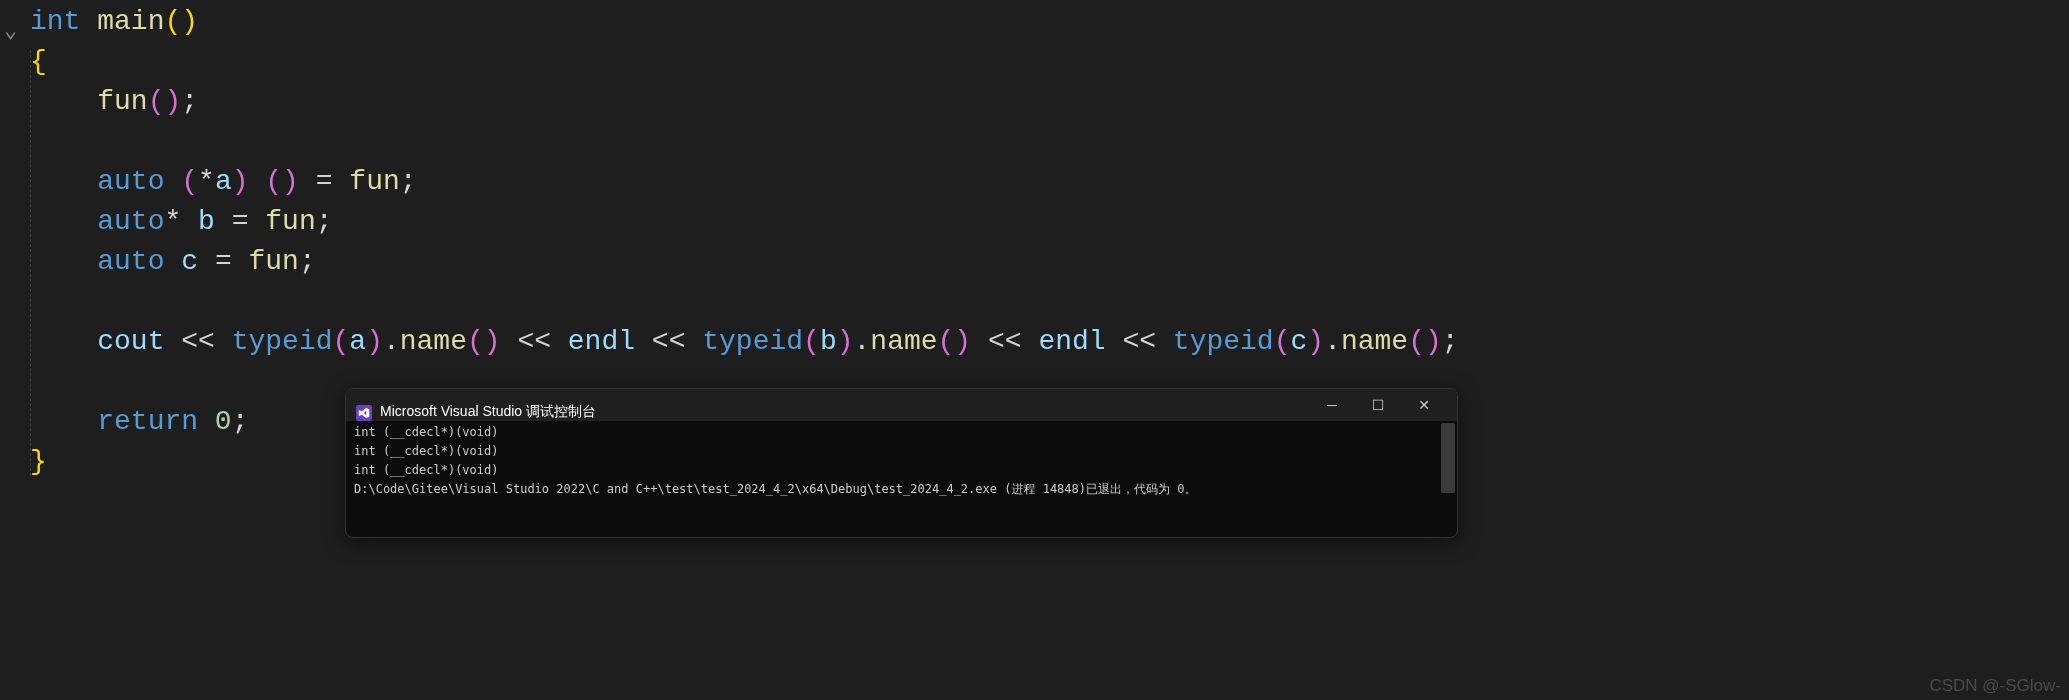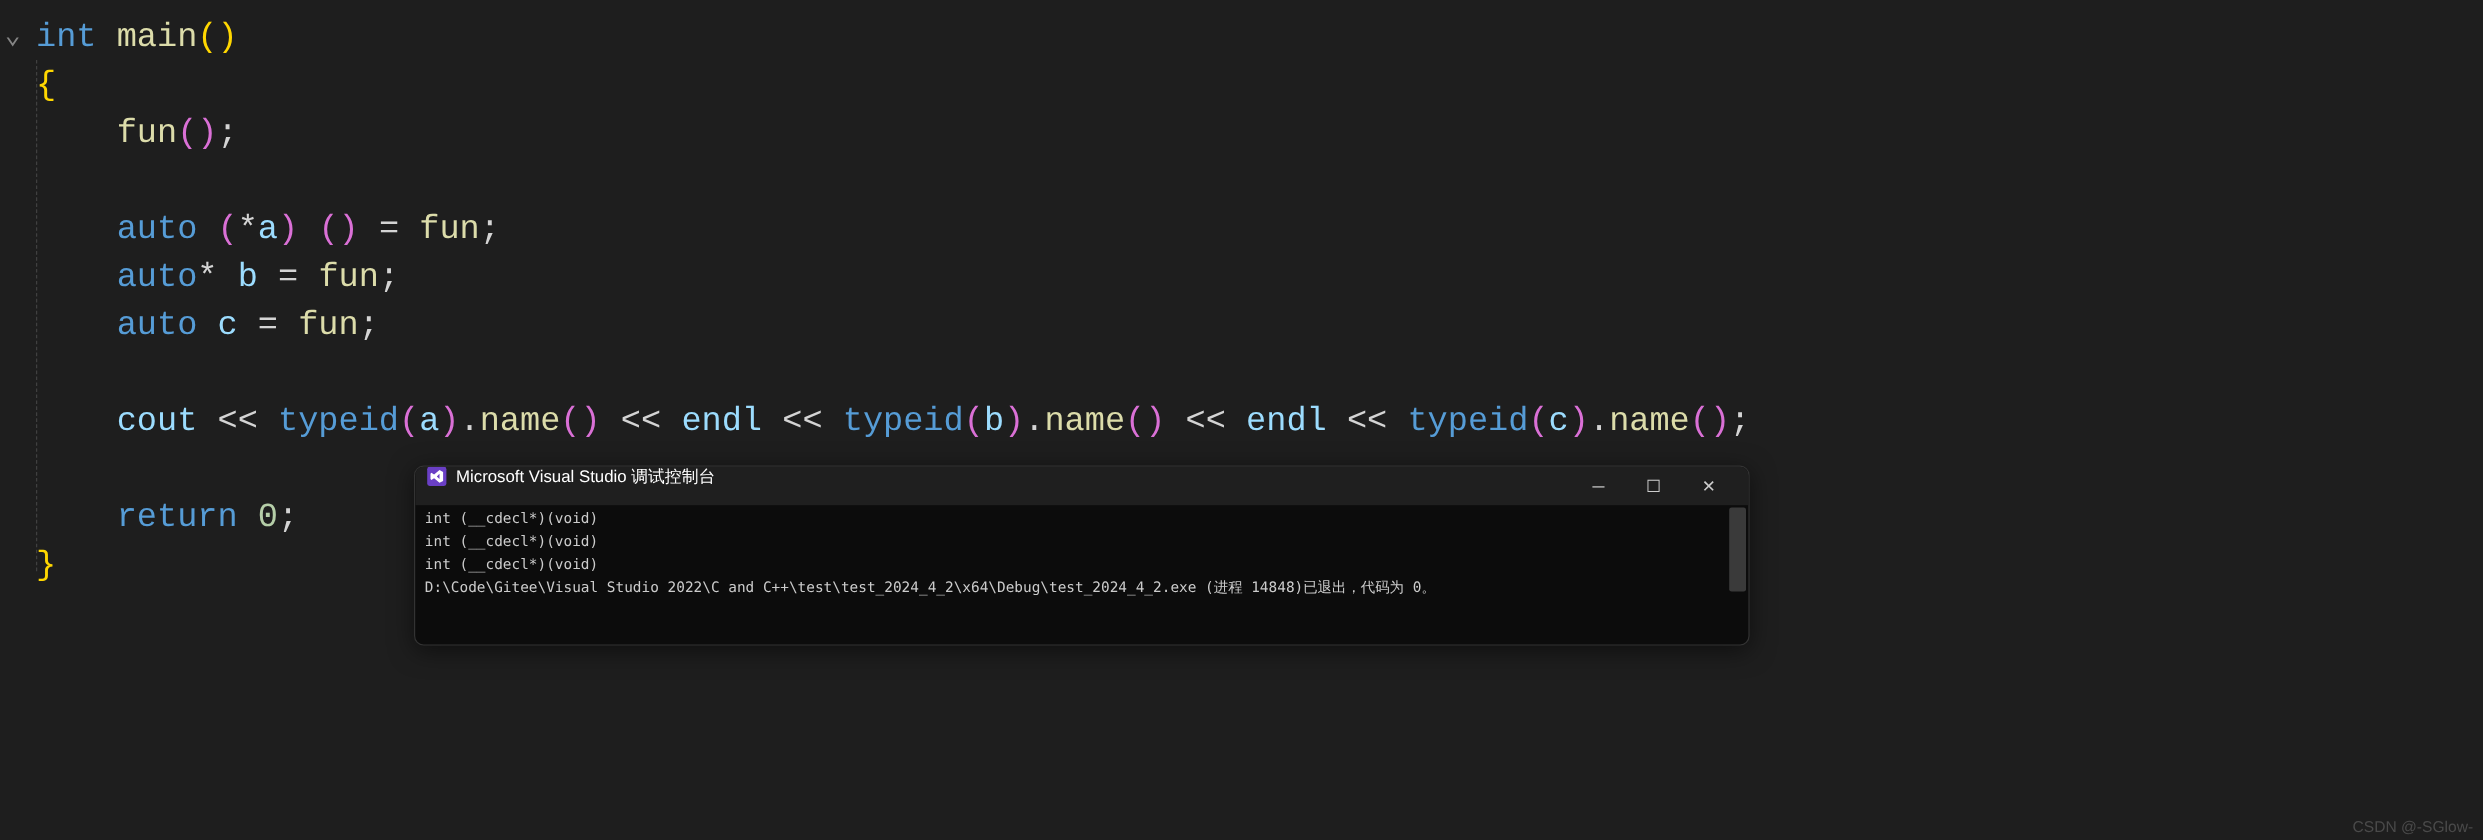--- a/index.html
+++ b/index.html
@@ -32,21 +32,21 @@
     position: absolute;
     left: 30px;
     top: 50px;
     width: 1px;
     height: 426px;
     border-left: 1px dashed #404040;
   }
   .code {
     position: absolute;
     left: 30px;
-    top: 12px;
+    top: 2px;
     white-space: pre;
     color: #d4d4d4;
   }
   .kw   { color: #569cd6; }
   .fn   { color: #dcdcaa; }
   .var  { color: #9cdcfe; }
   .num  { color: #b5cea8; }
   .gold { color: #ffd700; }
   .pink { color: #da70d6; }
 
@@ -59,21 +59,21 @@
     background: #0c0c0c;
     border: 1px solid #333;
     border-radius: 8px;
     box-shadow: 0 4px 20px rgba(0,0,0,0.5);
     overflow: hidden;
   }
   .titlebar {
     height: 32px;
     background: #1f1f1f;
     display: flex;
-    align-items: flex-start;
+    align-items: flex-end;
     padding: 0 10px;
     font-family: 'Segoe UI', sans-serif;
     font-size: 14px;
     color: #ffffff;
   }
   .vs-icon {
     width: 16px; height: 16px;
     background: #6a3fc5;
     margin-right: 8px;
     display: inline-flex;
@@ -107,21 +107,21 @@
     height: 70px;
     background: #3a3a3a;
     border-radius: 2px;
   }
   .credit {
     position: absolute;
     right: 8px;
     bottom: 4px;
     color: #4a4a4a;
     font-family: Arial, sans-serif;
-    font-size: 13px;
+    font-size: 17px;
   }
   .cursor {
     display:inline-block;
     width:8px;height:16px;
     background:#cccccc;
     vertical-align:text-bottom;
     margin-left:2px;
   }
 </style>
 </head>

